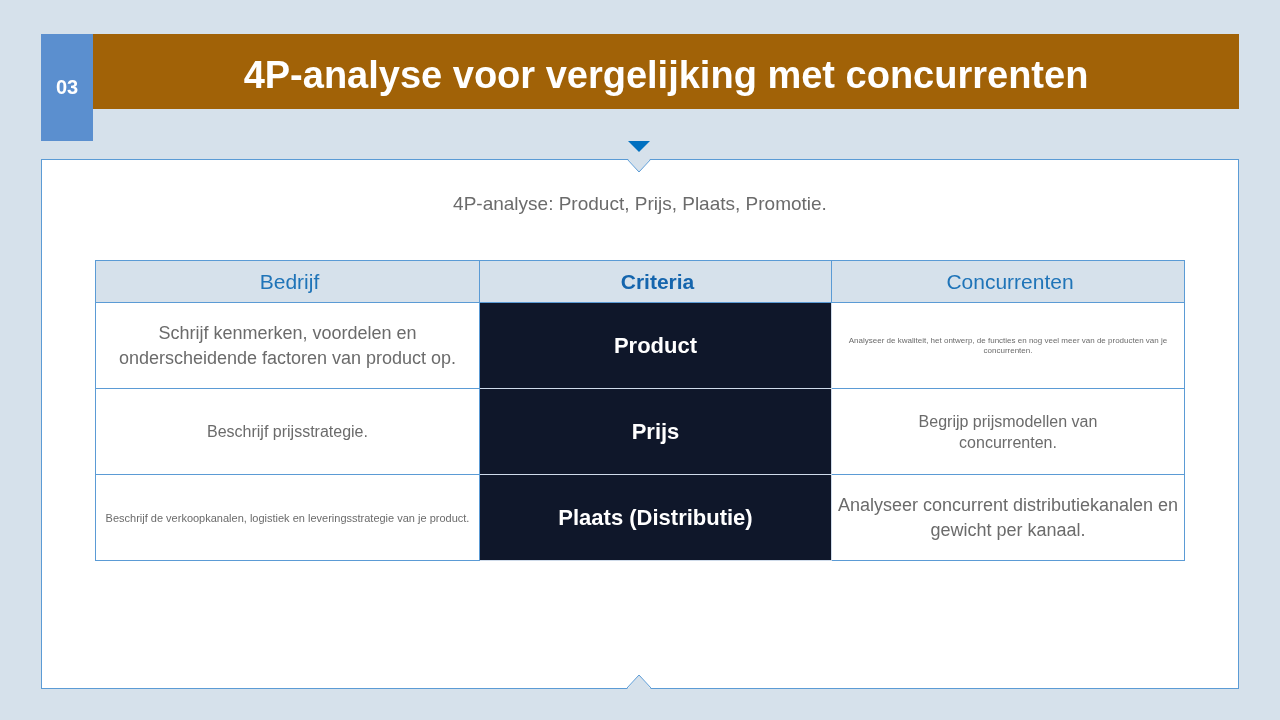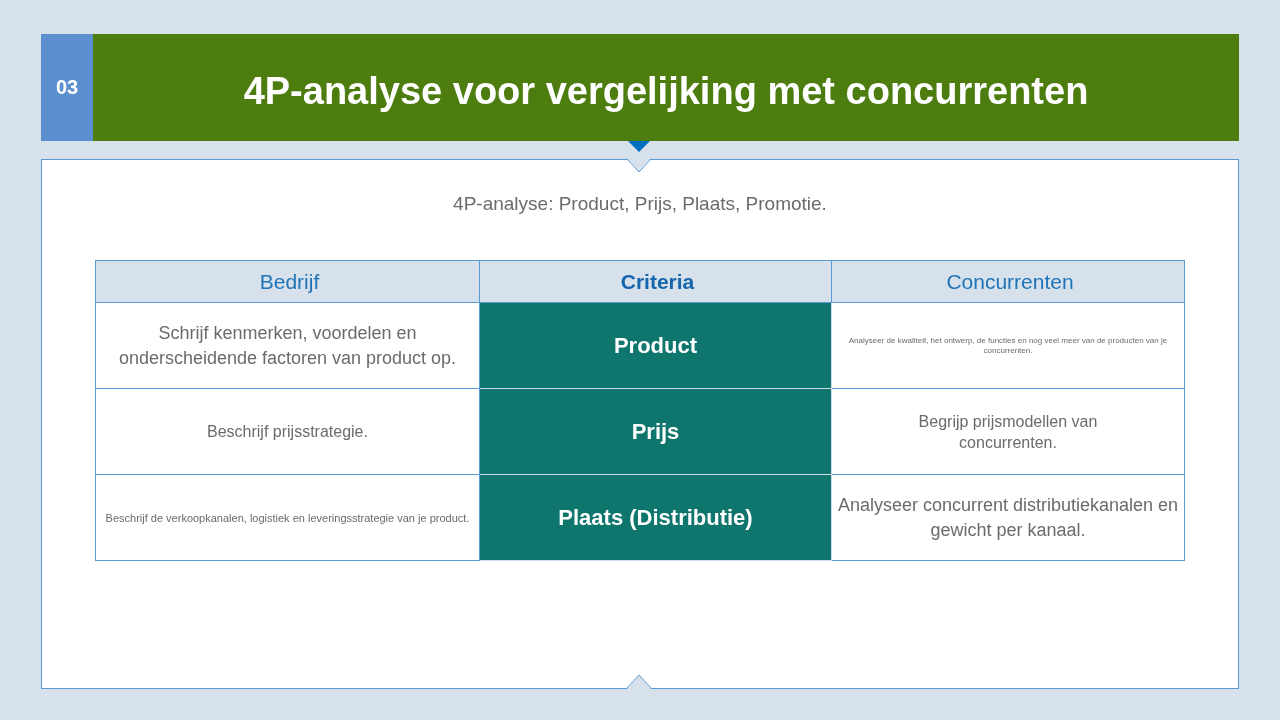--- a/index.html
+++ b/index.html
@@ -1,22 +1,22 @@
 <!DOCTYPE html>
 <html><head>
   <meta charset="utf-8">
   <style>
     html, body { margin:0; padding:0; }
     body {
       width:1280px; height:720px; background:#d6e1eb; position:relative; overflow:hidden;
       font-family:"Liberation Sans", sans-serif;
     }
     .header {
-      position:absolute; left:41px; top:34px; width:1198px; height:107px;
-      background:#4d7c0f; display:flex; align-items:center;
+      position:absolute; left:41px; top:34px; width:1198px; height:75px;
+      background:#a16207; display:flex; align-items:center;
     }
     .header-num {
       position:absolute; left:0; top:0; width:52px; height:107px; background:#5b8fcf;
       color:#fff; font-weight:bold; font-size:20px; display:flex; align-items:center; justify-content:center;
     }
     .header-title {
       position:absolute; left:52px; right:0; top:0; bottom:0; display:flex; align-items:center; justify-content:center;
       color:#fff; font-weight:bold; font-size:38px;margin-top:7px;
     }
     .header-notch {
@@ -43,21 +43,21 @@
     }
     table.grid th, table.grid td {
       border:1px solid #5b9bd5; text-align:center; vertical-align:middle; padding:0 2px;
     }
     table.grid th {
       background:#d6e1eb; color:#1f74b8; font-weight:normal; font-size:21px; height:41px;padding-left:6px;
     }
     table.grid th.crit { font-weight:bold; color:#1565ad; }
     table.grid td { height:85px; color:#6b6b6b; font-size:18px; line-height:25px; background:#fff; }
     table.grid td.crit {
-      background:#0f766e; color:#fff; font-weight:bold; font-size:22px; border-color:#cfdbea;
+      background:#0f172a; color:#fff; font-weight:bold; font-size:22px; border-color:#cfdbea;
     }
     td.tiny { font-size:8px !important; line-height:10px !important;margin-top:44px; }
     td.small { font-size:11px !important; line-height:14px !important; }
     td.mid { font-size:16px !important; line-height:21px !important; }
   </style>
 </head>
 <body>
 
 <div class="header">
   <div class="header-num">03</div>

